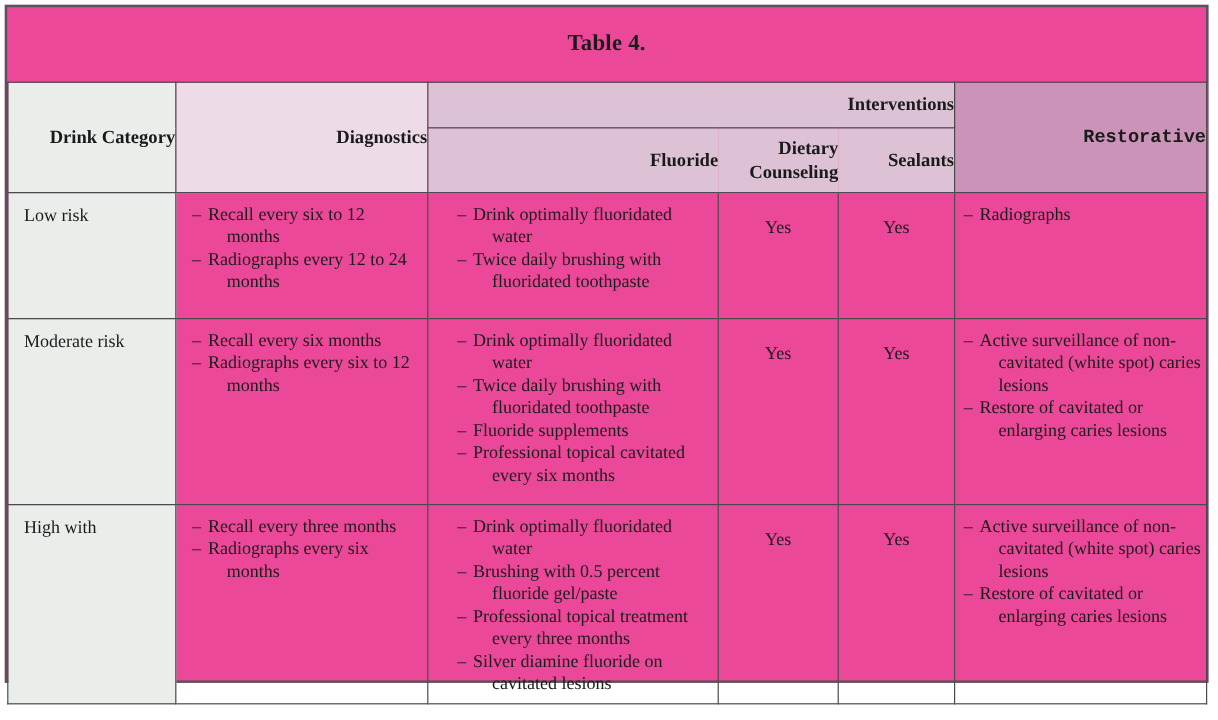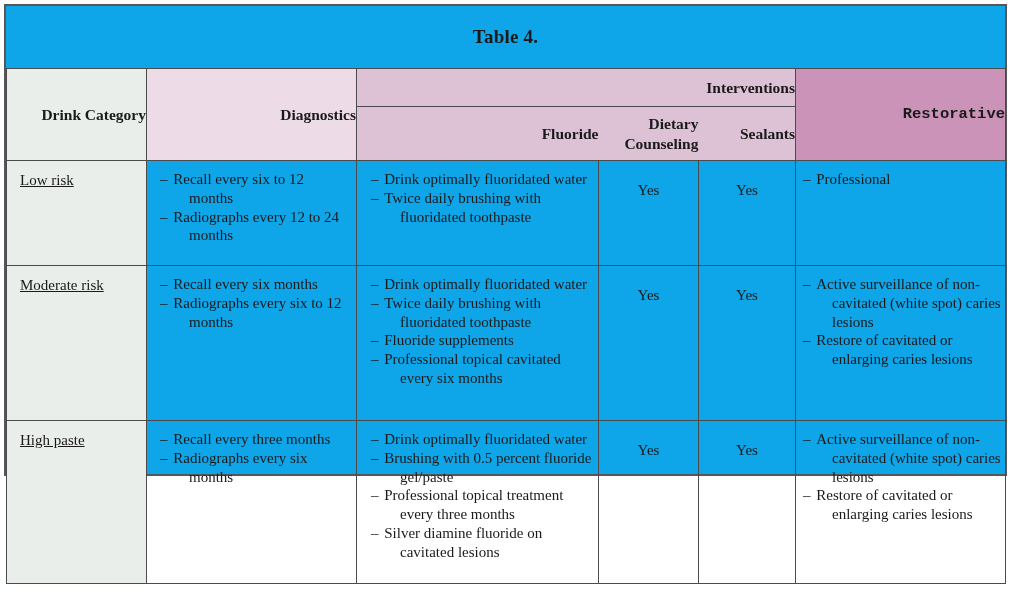--- a/index.html
+++ b/index.html
@@ -7,23 +7,23 @@
   body {
     position: relative;
     background: #ffffff;
     font-family: "Liberation Serif", serif;
     color: var(--text, #1a1a1a);
     -webkit-font-smoothing: antialiased;
   }
   .frame {
     position: absolute;
     left: 4px; top: 4px;
-    width: 1003px; height: 472px;
+    width: 1003px; height: 565px;
     border: 2px solid var(--frame, #55565a);
-    background: #0ea5e9;
+    background: #ec4899;
   }
   .title-band {
     height: 62px;
     display: flex;
     align-items: center;
     justify-content: center;
     gap: 14px;
     font-weight: bold;
     font-size: 19px;
     letter-spacing: 0.2px;
@@ -50,24 +50,23 @@
     height: 54px;
     border-left: none;
     border-right: none;
   }
   tr.row-low { height: 105px; }
   tr.row-moderate { height: 155px; }
   tr.row-high { height: 163px; }
   td.risk-cell {
     background: var(--risk-col-bg, #e9eeeb);
     padding: 10px 6px 6px 13px;
-    text-decoration: underline;
   }
   td.list-cell { padding: 9px 6px 6px 13px; }
-  td.cell-fluoride { padding-left: 14px; }
+  td.cell-fluoride { padding-left: 24px; }
   td.cell-restorative { padding-left: 7px; padding-right: 4px; }
   td.yes-cell { text-align: center; padding-top: 20px; }
   .list-cell ul { list-style: none; }
   .list-cell li {
     padding-left: 29px;
     text-indent: -29px;
   }
   .dash { padding-right: 2px; }
 </style>
 </head>
@@ -113,21 +112,21 @@
         <td class="list-cell cell-fluoride">
             <ul>
               <li><span class="dash">– </span><span>Drink optimally fluoridated water</span></li>
               <li><span class="dash">– </span><span>Twice daily brushing with fluoridated toothpaste</span></li>
             </ul>
           </td>
         <td class="yes-cell">Yes</td>
         <td class="yes-cell">Yes</td>
         <td class="list-cell cell-restorative">
             <ul>
-              <li><span class="dash">– </span><span>Professional</span></li>
+              <li><span class="dash">– </span><span>Radiographs</span></li>
             </ul>
           </td>
       </tr>
       <tr class="row-moderate">
         <td class="risk-cell">Moderate risk</td>
         <td class="list-cell cell-diagnostics">
             <ul>
               <li><span class="dash">– </span><span>Recall every six months</span></li>
               <li><span class="dash">– </span><span>Radiographs every six to 12 months</span></li>
             </ul>
@@ -143,21 +142,21 @@
         <td class="yes-cell">Yes</td>
         <td class="yes-cell">Yes</td>
         <td class="list-cell cell-restorative">
             <ul>
               <li><span class="dash">– </span><span>Active surveillance of non-cavitated (white spot) caries lesions</span></li>
               <li><span class="dash">– </span><span>Restore of cavitated or enlarging caries lesions</span></li>
             </ul>
           </td>
       </tr>
       <tr class="row-high">
-        <td class="risk-cell">High paste</td>
+        <td class="risk-cell">High with</td>
         <td class="list-cell cell-diagnostics">
             <ul>
               <li><span class="dash">– </span><span>Recall every three months</span></li>
               <li><span class="dash">– </span><span>Radiographs every six months</span></li>
             </ul>
           </td>
         <td class="list-cell cell-fluoride">
             <ul>
               <li><span class="dash">– </span><span>Drink optimally fluoridated water</span></li>
               <li><span class="dash">– </span><span>Brushing with 0.5 percent fluoride gel/paste</span></li>

